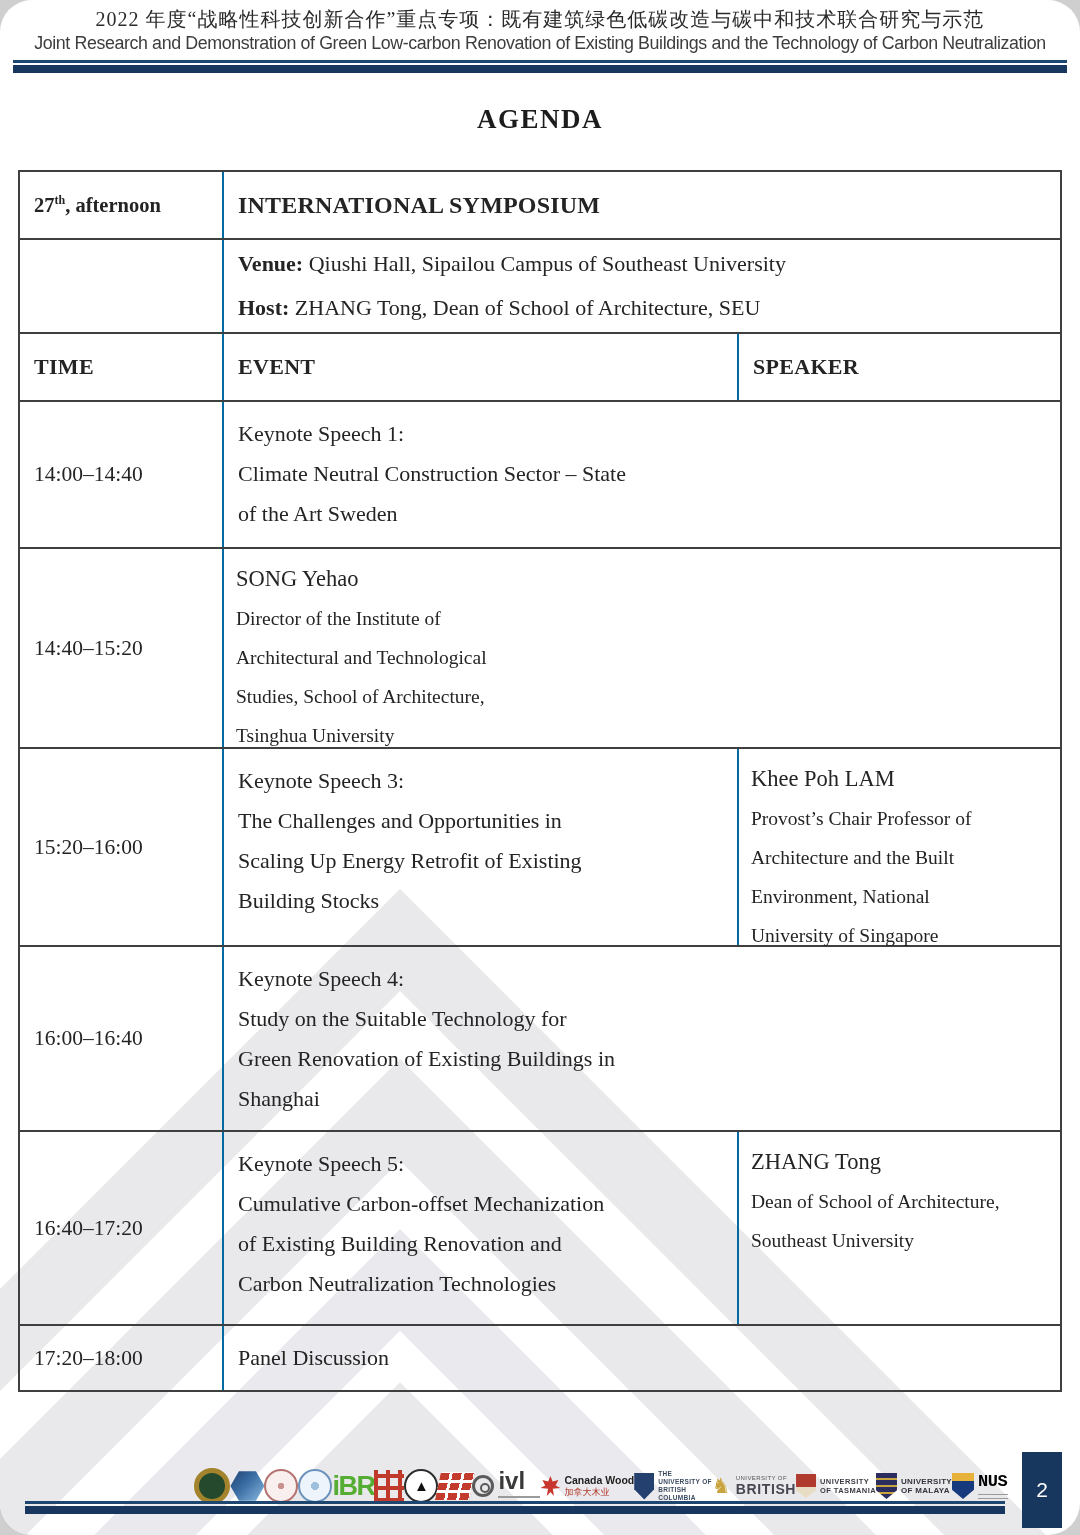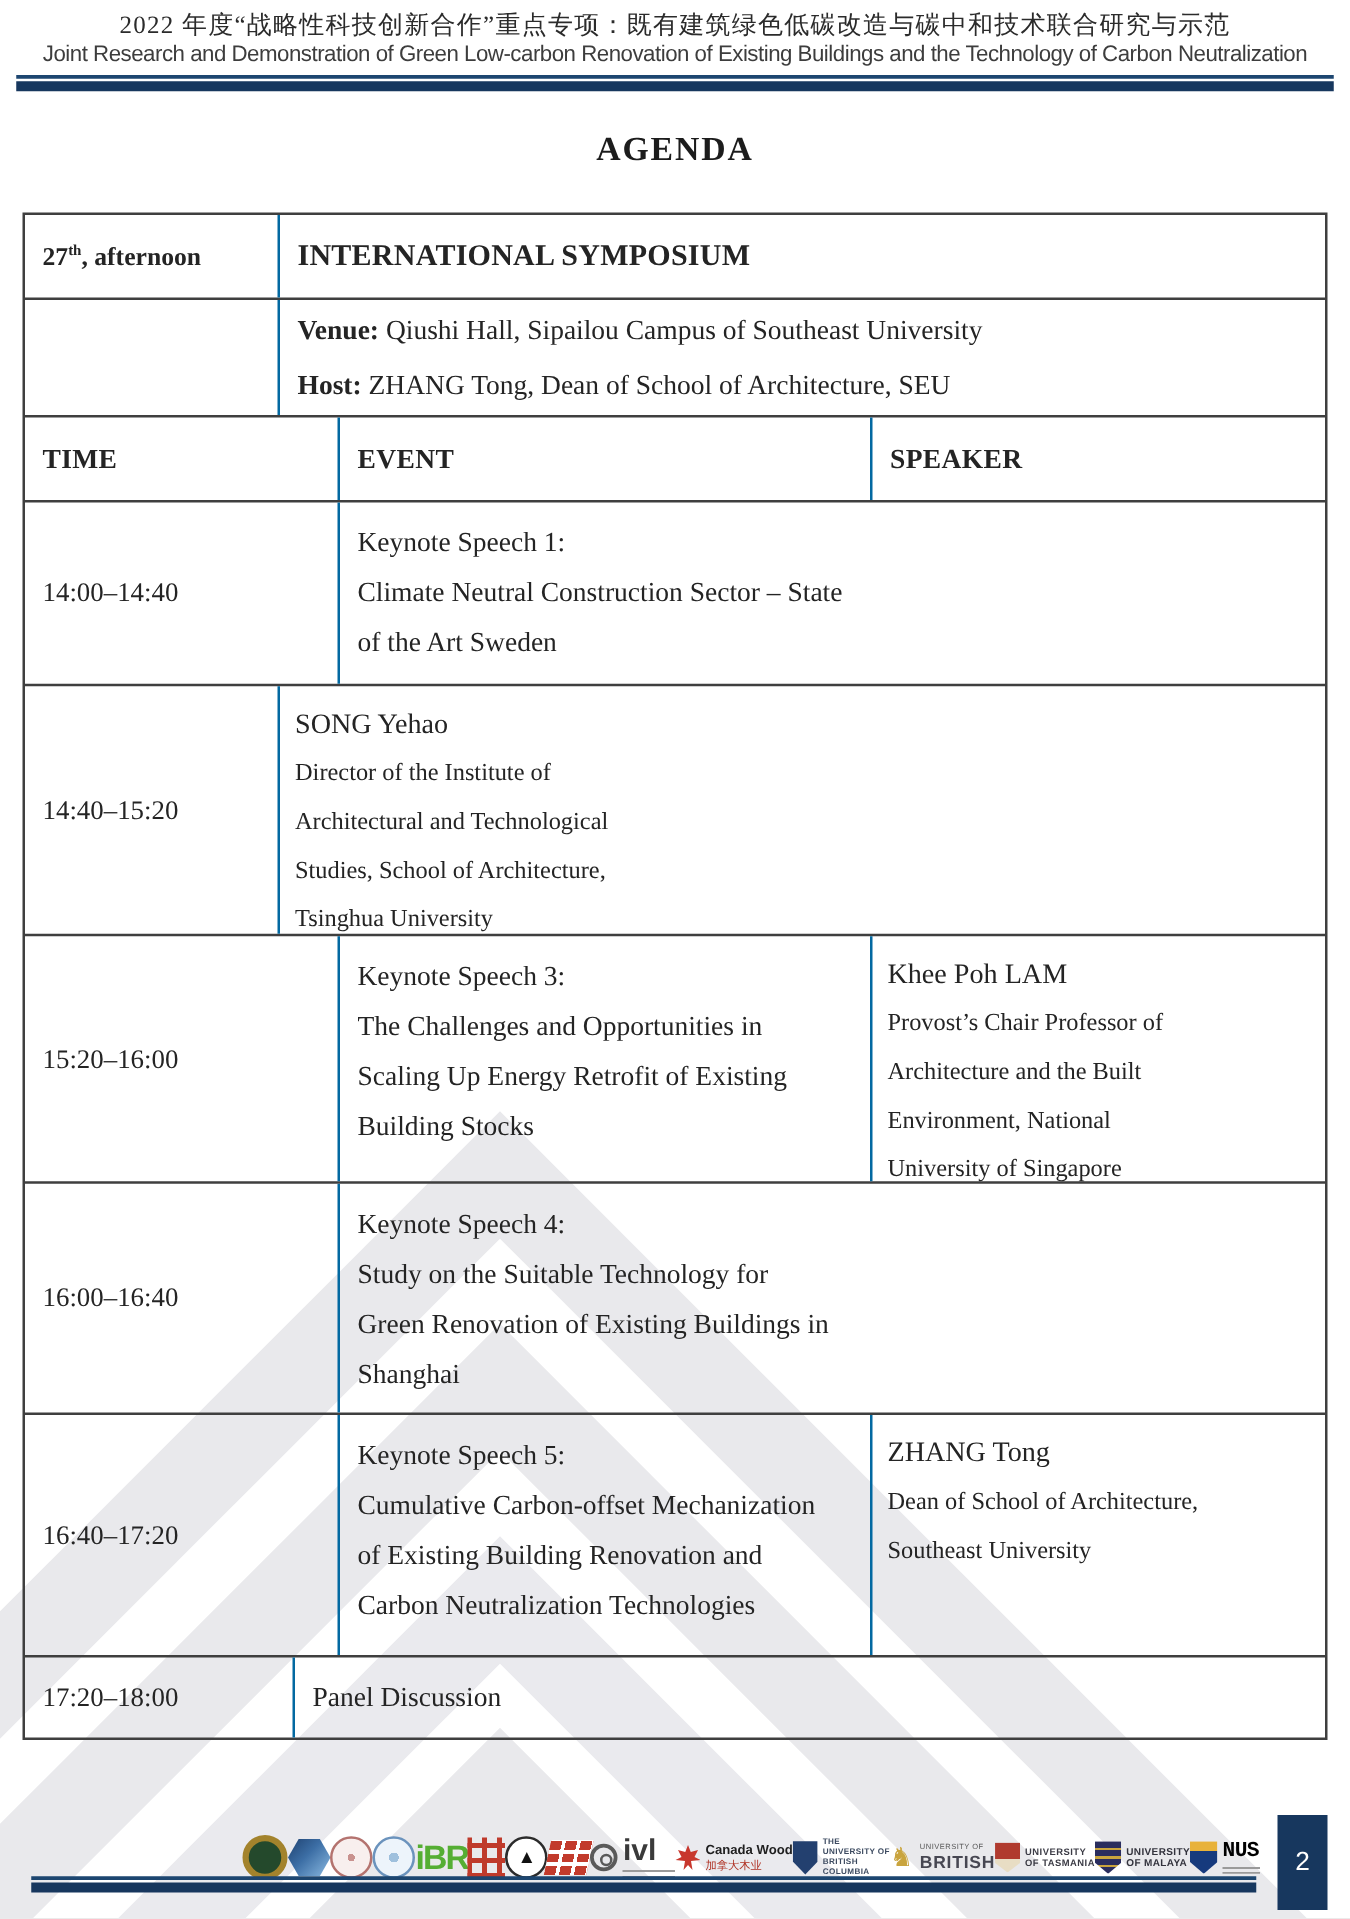--- a/index.html
+++ b/index.html
@@ -1,17 +1,17 @@
 <!DOCTYPE html>
 <html><head>
 <meta charset="utf-8">
 <style>
   html,body{margin:0;padding:0;background:#cfcfcf;}
   .page{position:relative;width:1080px;height:1535px;background:#ffffff;overflow:hidden;
-        font-family:"Liberation Serif","DejaVu Serif",serif;color:#242424;margin:0 auto;}
+        font-family:"Liberation Serif","DejaVu Serif",serif;color:#242424;margin:0 auto;border-radius:32px;}
   .wm{position:absolute;top:0;left:0;z-index:0;pointer-events:none;}
   .layer{position:absolute;z-index:1;}
 
   
   .title-zh{top:6px;left:0;width:100%;text-align:center;font-size:20px;letter-spacing:1px;color:#2b2b2b;}
   .subtitle-en{top:33px;left:0;width:100%;text-align:center;
                font-family:"Liberation Sans","DejaVu Sans",sans-serif;
                font-size:18px;letter-spacing:-0.4px;color:#3d3d3d;transform:scaleX(0.99);}
   .rule{top:60px;left:13px;width:1054px;height:14px;}
   .rule .thin{position:absolute;top:0;left:0;right:0;height:2.5px;background:#1d4670;}
@@ -21,21 +21,21 @@
 
   
   .agenda-table{top:170px;left:18px;width:1044px;box-sizing:border-box;
                 border:2px solid #3f3f3f;background:transparent;}
   .trow{display:flex;box-sizing:border-box;border-top:2px solid #3f3f3f;}
   .trow:first-child{border-top:none;}
   .cell{box-sizing:border-box;padding:0 14px;display:flex;flex-direction:column;
         justify-content:flex-start;background:transparent;}
   .cell + .cell{border-left:2px solid #0369a1;}
   .c1{width:202px;flex:none;}
-  .c2{width:426px;flex:none;margin-left:48px;}
+  .c2{width:515px;flex:none;}
   .c3{flex:1;}
   .c23{flex:1;}
   .center-v{justify-content:center;}
   .bold{font-weight:bold;}
   .date-cell{font-size:20.5px;}
   .date-cell sup{font-size:12px;}
   .session-name{font-size:24px;letter-spacing:0.2px;}
   .venue-cell{font-size:22px;line-height:44px;}
   .venue-cell b{font-weight:bold;}
   .colhead{font-size:22px;letter-spacing:0.3px;}
@@ -198,21 +198,21 @@
         <div class="cell event-cell c2">Keynote Speech 5:
 Cumulative Carbon-offset Mechanization
 of Existing Building Renovation and
 Carbon Neutralization Technologies</div>
         <div class="cell c3 speaker-cell">
           <span class="speaker-name">ZHANG Tong</span>
           <span class="speaker-role">Dean of School of Architecture,
 Southeast University</span>
         </div>
       </div>
-      <div class="trow merged-row" style="height: 66px; gap: 12px;">
+      <div class="trow merged-row" style="height: 66px;">
         <div class="cell c1 time-cell center-v">17:20–18:00</div>
         <div class="cell event-cell c23">Panel Discussion</div>
       </div>
     </div>
 
   <div class="layer logos" id="logos">
       <div class="logo">
         <span class="licon seu-crest-icon"></span>
       </div>
       <div class="logo">

